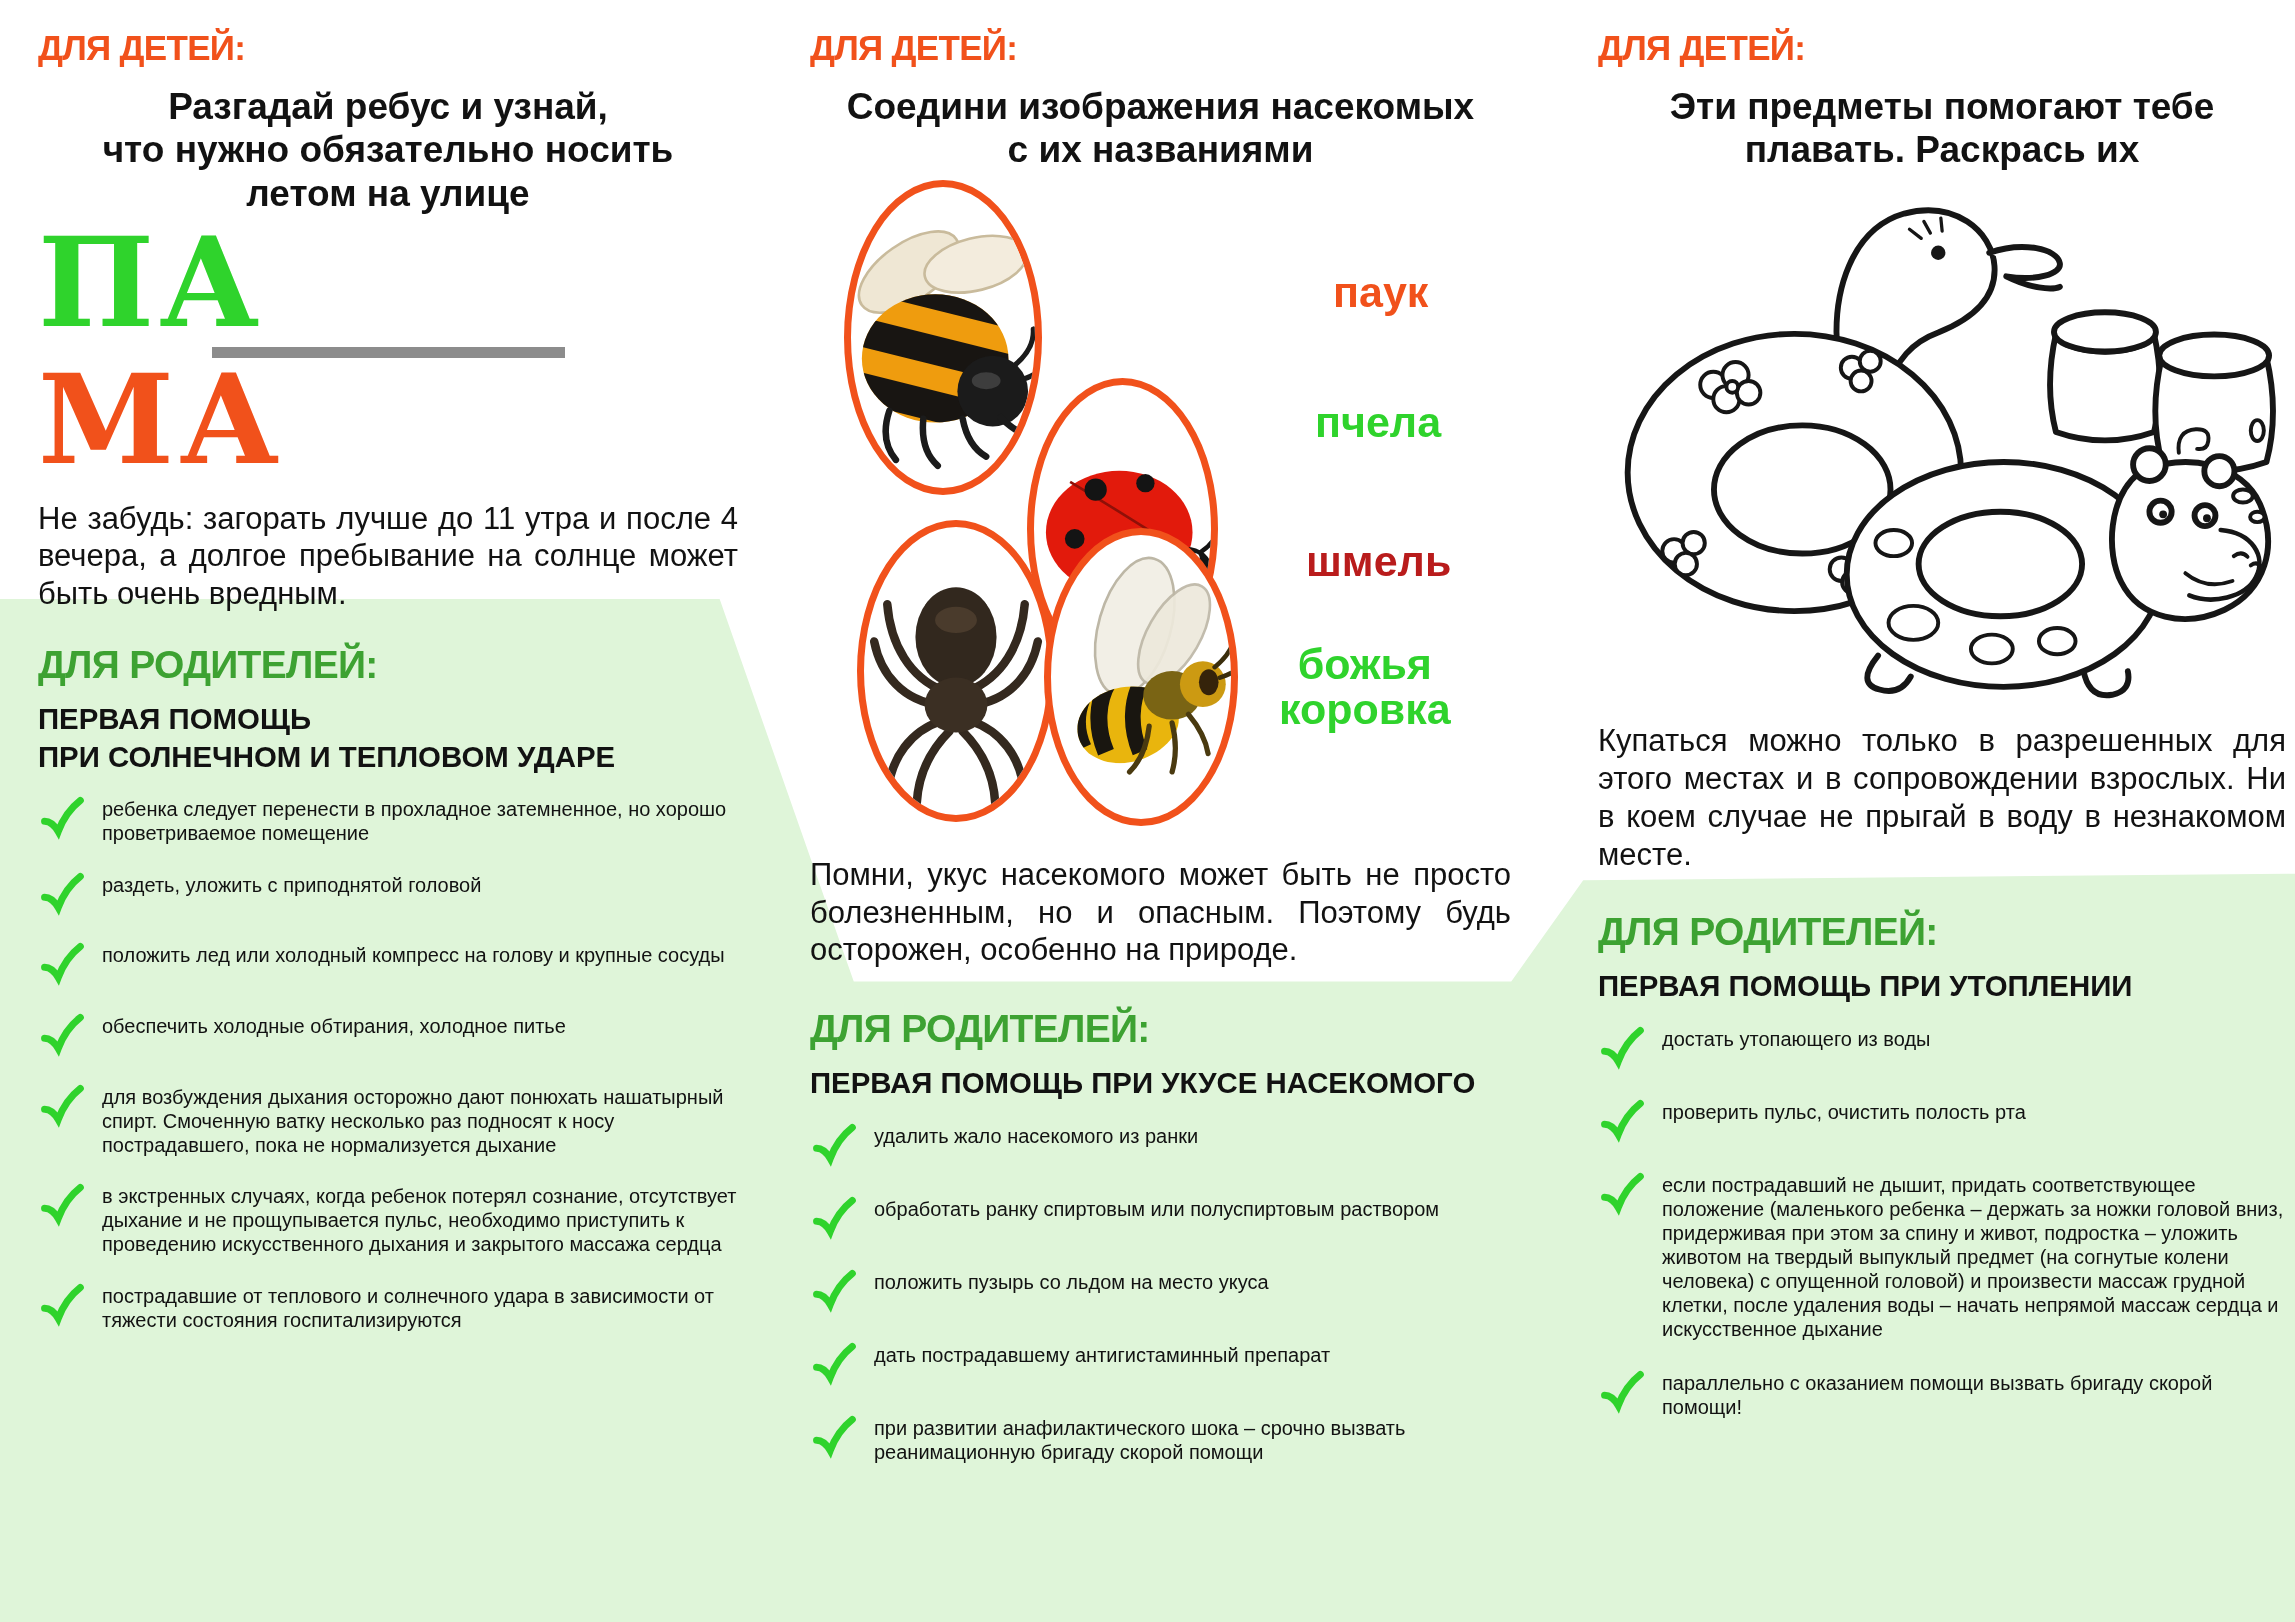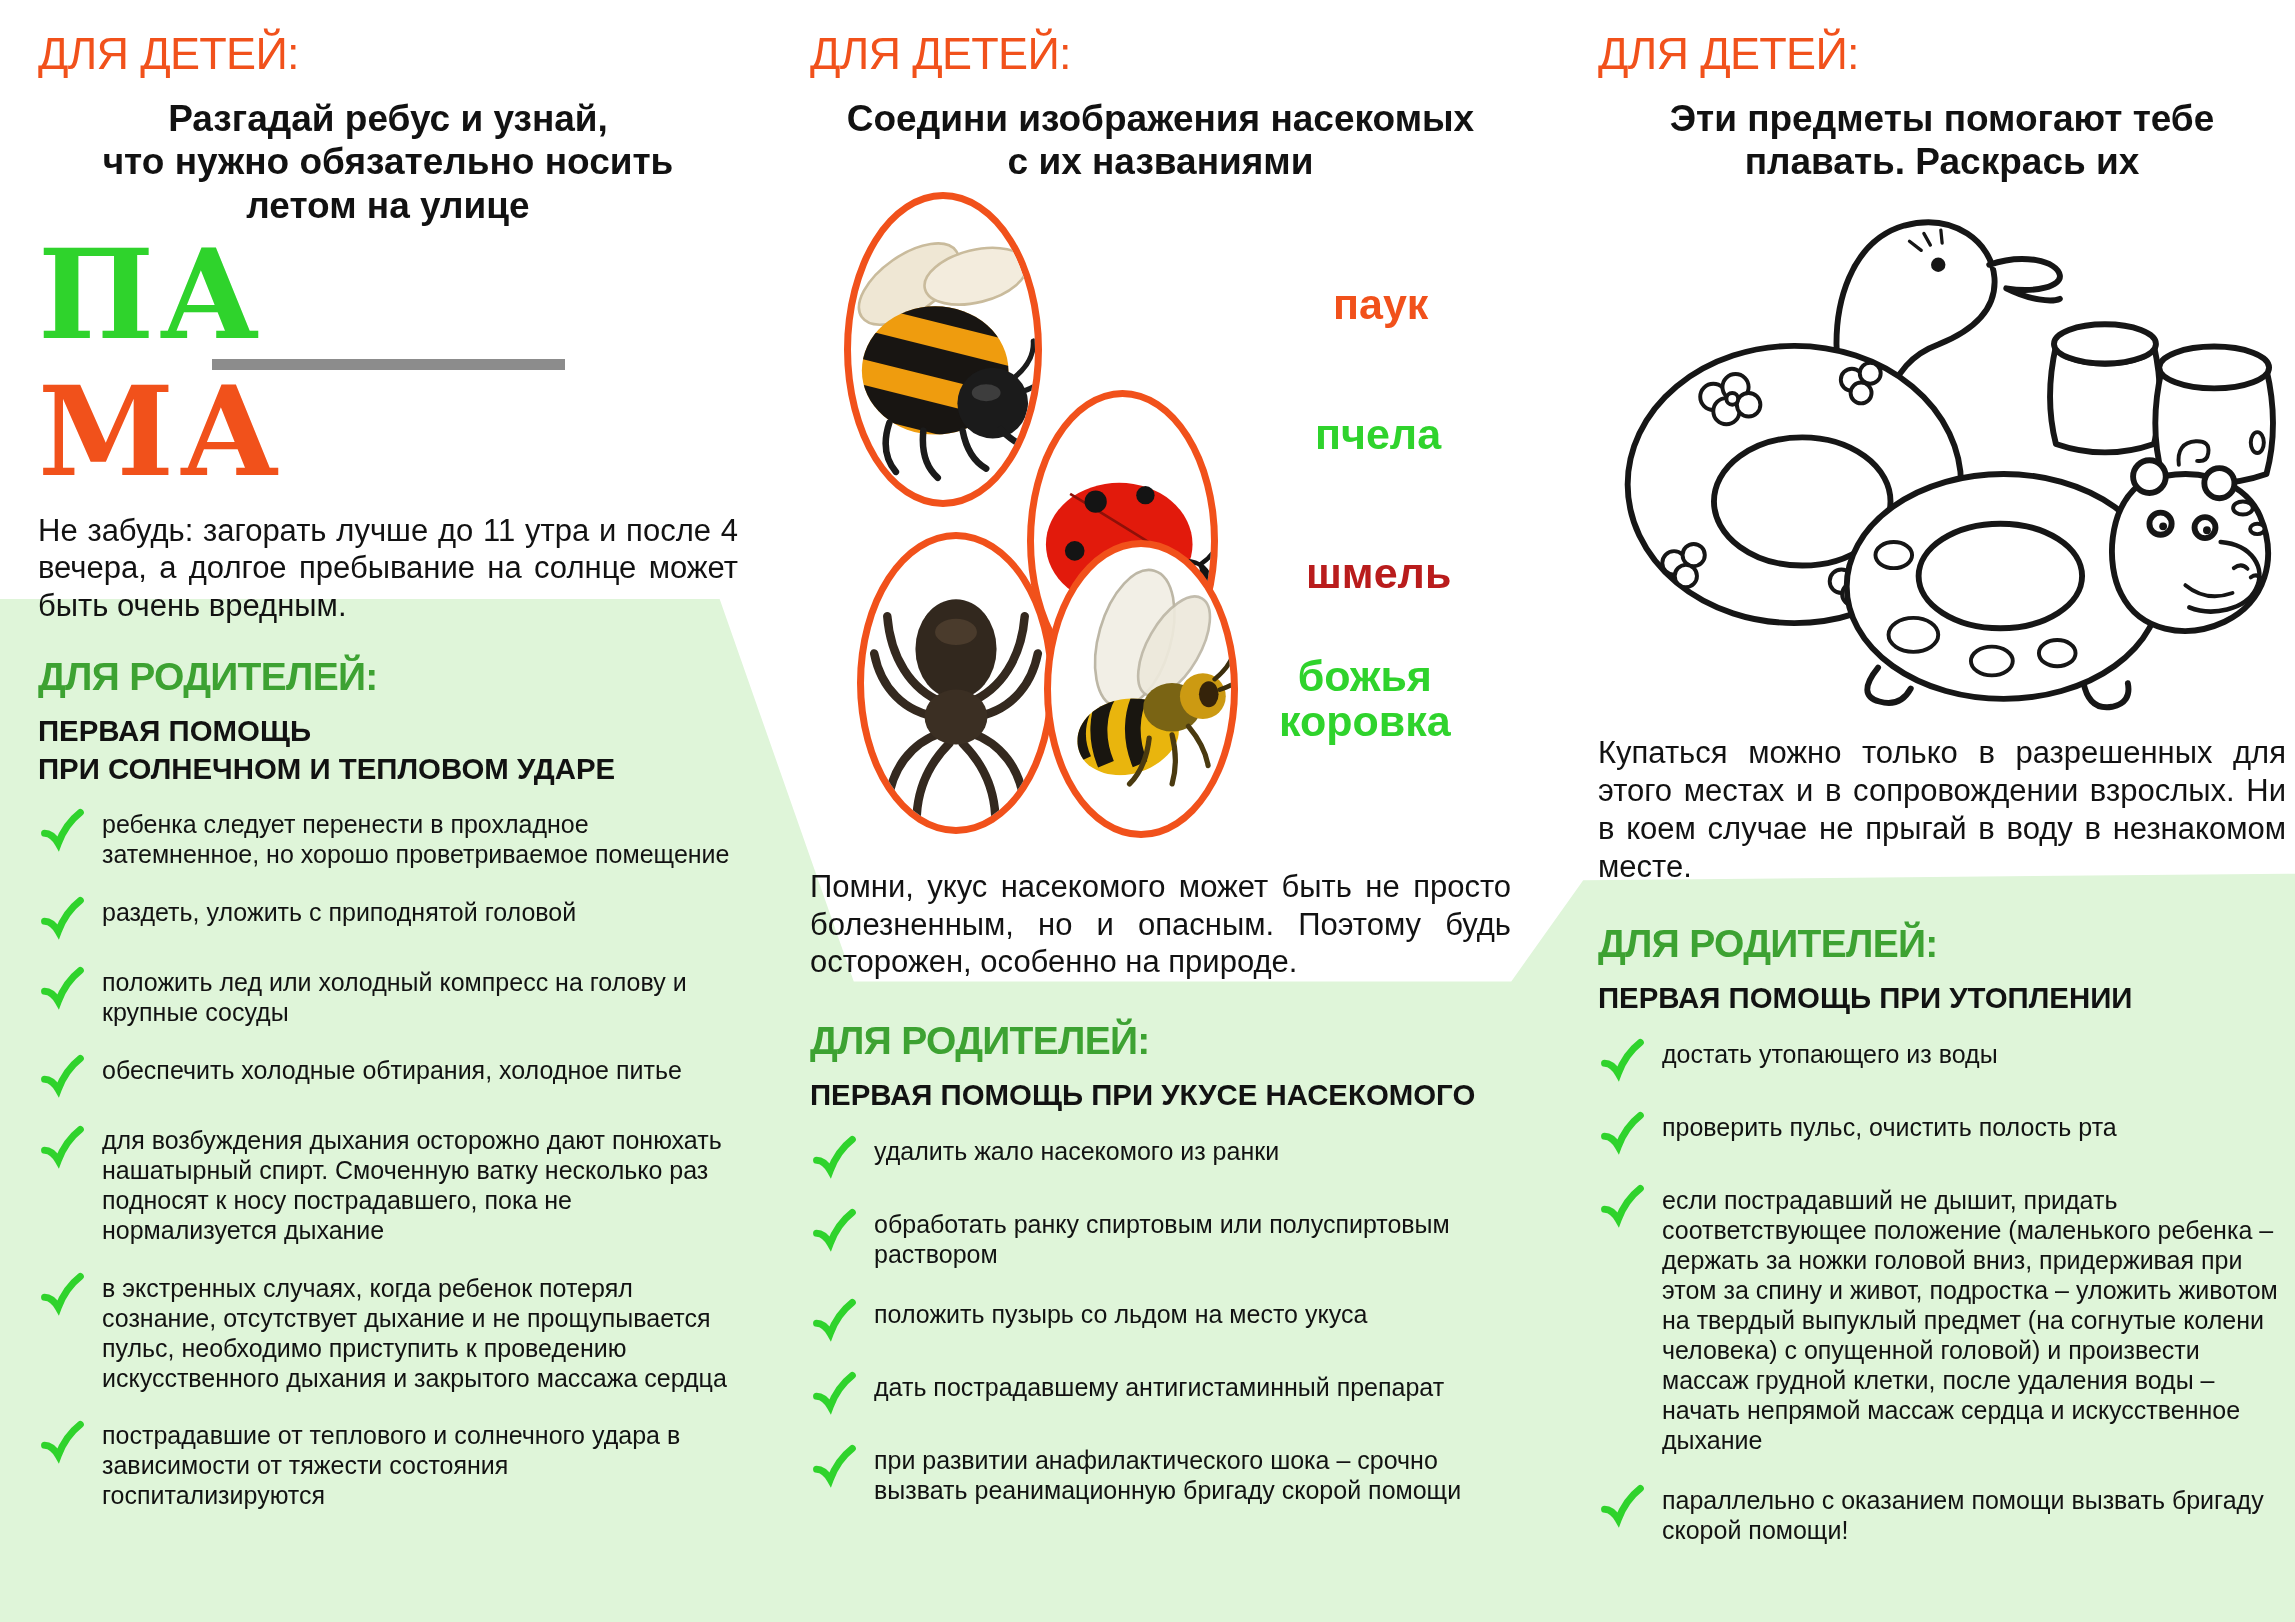--- a/index.html
+++ b/index.html
@@ -14,27 +14,27 @@
   html,body{background:#fff;}
   #page{
     position:relative;width:2295px;height:1623px;background:#fff;overflow:hidden;
     font-family:"Liberation Sans","DejaVu Sans",sans-serif;color:var(--ink);
   }
   #bg-svg{position:absolute;left:0;top:0;}
   .col{position:absolute;top:27.5px;}
   #col-left{left:38px;width:700px;}
   #col-mid{left:810px;width:701px;}
   #col-right{left:1598px;width:688px;}
-  .kids-header{font-size:45px;font-weight:400;color:var(--orange);letter-spacing:-0.7px;}
+  .kids-header{font-size:35px;font-weight:700;color:var(--orange);letter-spacing:-0.7px;}
   .kid-title{font-size:37px;font-weight:700;text-align:center;line-height:1.18;margin-top:17px;white-space:pre-line;}
   .note{font-size:31px;line-height:1.22;text-align:justify;margin-top:22px;}
   .parents-header{font-size:39px;font-weight:800;color:var(--hgreen);letter-spacing:-0.7px;}
   .aid-title{font-size:29.4px;font-weight:700;line-height:1.28;margin:13px 0 22px;white-space:pre-line;}
   .check-list{list-style:none;}
-  .check-item{display:flex;gap:17px;margin-bottom:30px;font-size:25px;line-height:1.2;}
+  .check-item{display:flex;gap:17px;margin-bottom:30px;font-size:20px;line-height:1.2;}
   #col-left .check-item{margin-bottom:27.5px;}
   .check-icon{width:47px;height:47px;flex:0 0 47px;margin-top:-3.9px;}
   
   .rebus{margin-top:11.8px;text-align:left;font-family:"DejaVu Serif","Liberation Serif",serif;font-weight:bold;}
   .rebus-top{font-size:123px;line-height:.92;color:var(--bgreen);letter-spacing:5.2px;}
   .rebus-bar{width:353px;height:11px;background:var(--gray);margin:6.5px auto;}
   .rebus-bottom{font-size:123px;line-height:.92;color:var(--orange);letter-spacing:5.2px;}
   
   .insect-zone{position:relative;height:654px;margin-top:7.9px;}
   .insect-frame{position:absolute;border:7.2px solid var(--orange);border-radius:50%;background:#fff;overflow:hidden;}

